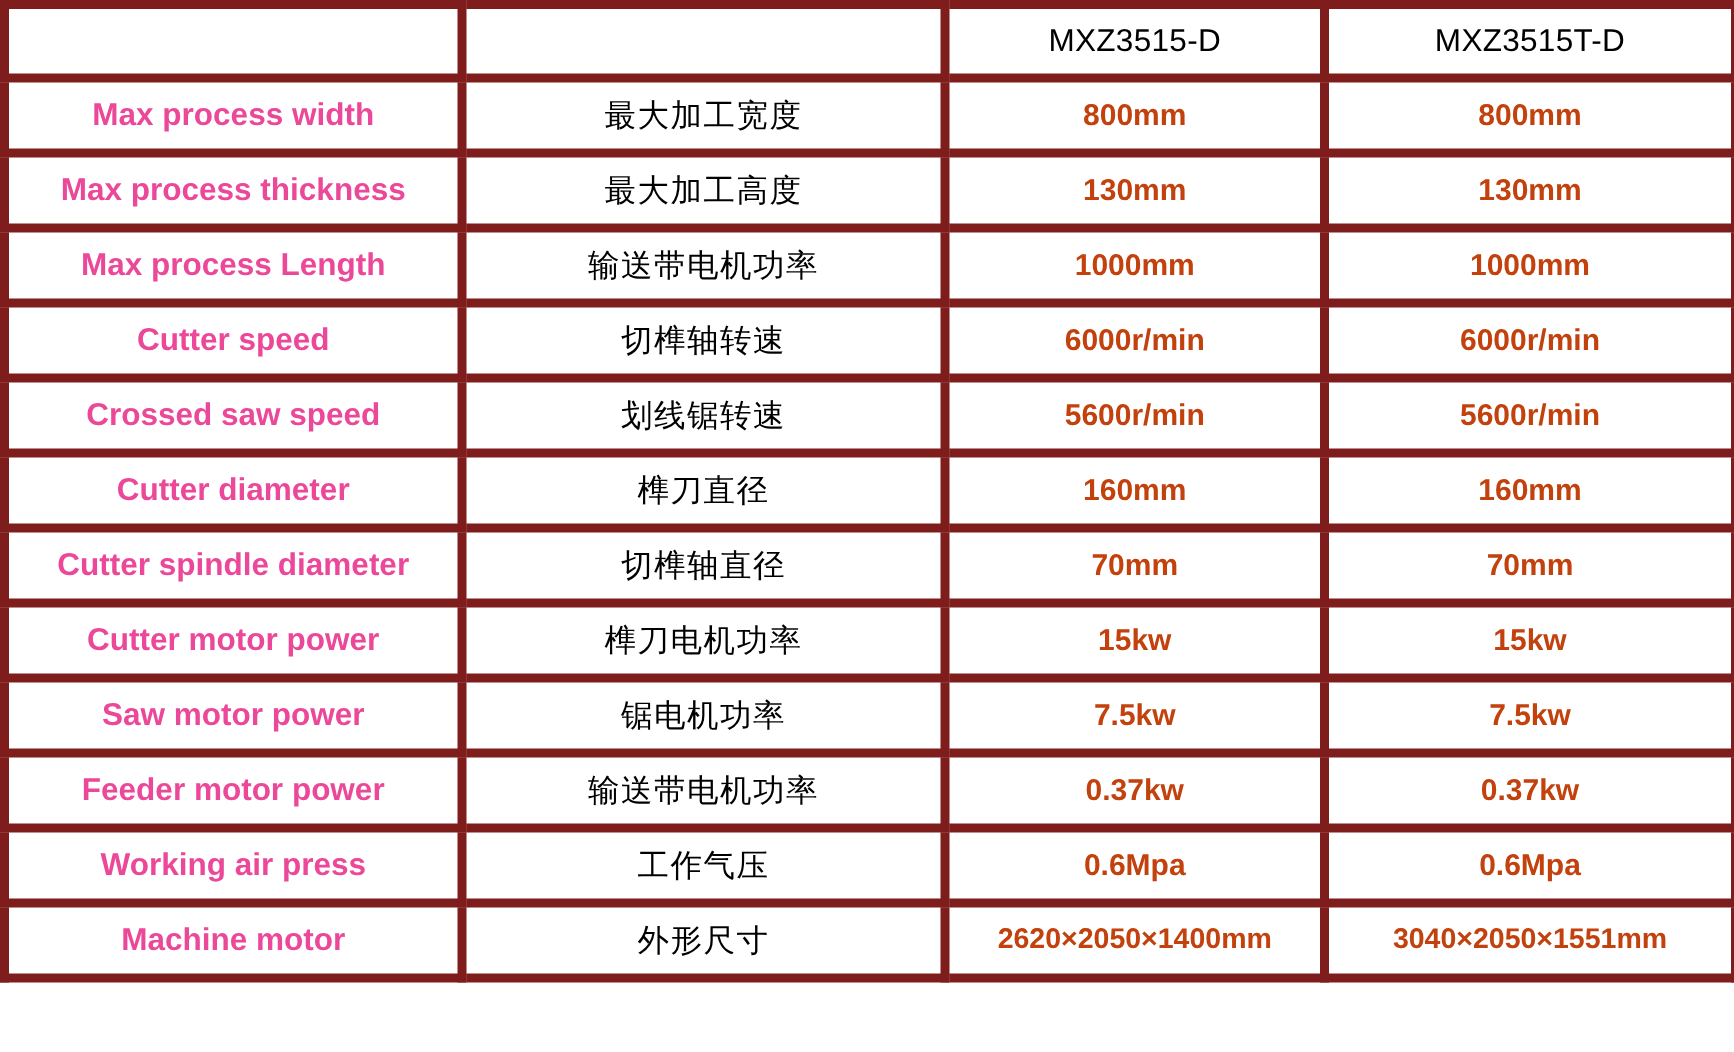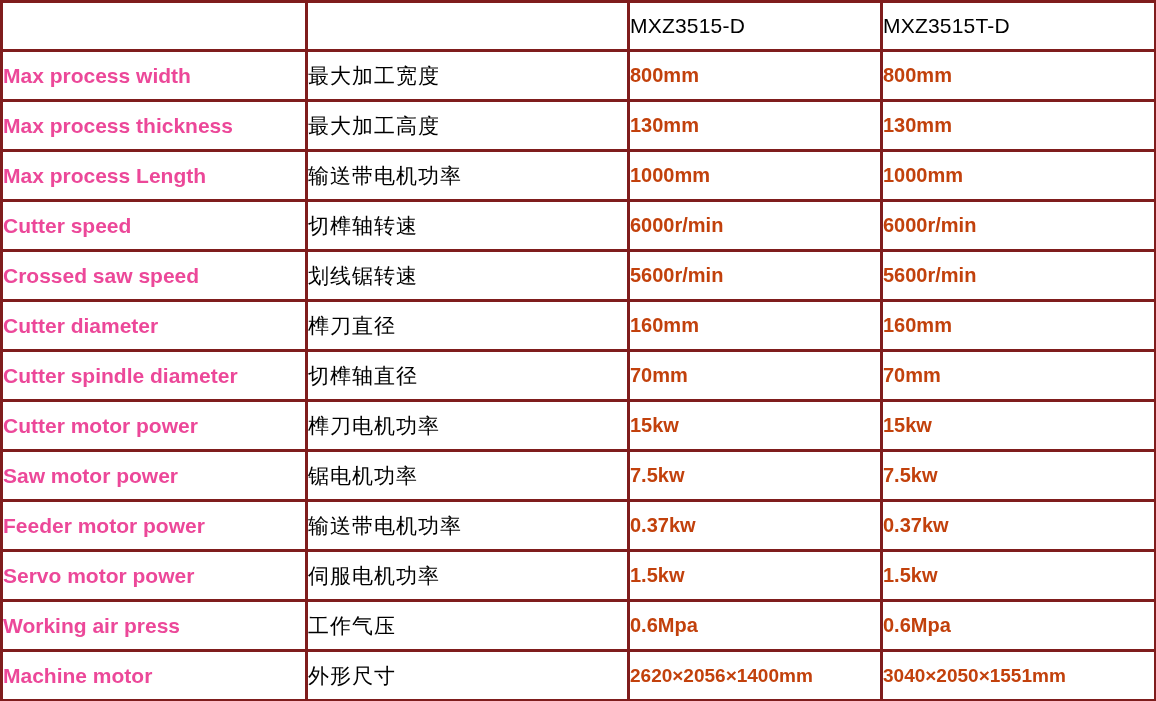--- a/index.html
+++ b/index.html
@@ -13,22 +13,23 @@
     font-family: "Liberation Sans", sans-serif;
     overflow: hidden;
   }
   .spec-table {
     border-collapse: collapse;
     width: 1154px;
     margin: 0;
     table-layout: fixed;
   }
   .spec-table td {
-    border: 3px solid #7f1d1d;
+    border: 6px solid #7f1d1d;
     padding: 0;
+    text-align: center;
     vertical-align: middle;
     height: 50px;
     box-sizing: border-box;
   }
   .col-en   { width: 305px; }
   .col-cn   { width: 322px; }
   .col-m1   { width: 253px; }
   .col-m2   { width: 274px; }
 
   .header-row td {
@@ -133,31 +134,25 @@
         <td class="cell-val">7.5kw</td>
         <td class="cell-val">7.5kw</td>
       </tr>
       <tr>
         <td class="cell-en">Feeder motor power</td>
         <td class="cell-cn">输送带电机功率</td>
         <td class="cell-val">0.37kw</td>
         <td class="cell-val">0.37kw</td>
       </tr>
       <tr>
-        <td class="cell-en">Servo motor power</td>
-        <td class="cell-cn">伺服电机功率</td>
-        <td class="cell-val">1.5kw</td>
-        <td class="cell-val">1.5kw</td>
-      </tr>
-      <tr>
         <td class="cell-en">Working air press</td>
         <td class="cell-cn">工作气压</td>
         <td class="cell-val">0.6Mpa</td>
         <td class="cell-val">0.6Mpa</td>
       </tr>
       <tr>
         <td class="cell-en">Machine motor</td>
         <td class="cell-cn">外形尺寸</td>
-        <td class="cell-val small">2620×2056×1400mm</td>
+        <td class="cell-val small">2620×2050×1400mm</td>
         <td class="cell-val small">3040×2050×1551mm</td>
       </tr>
     </tbody>
 </table>
 
 </body></html>

